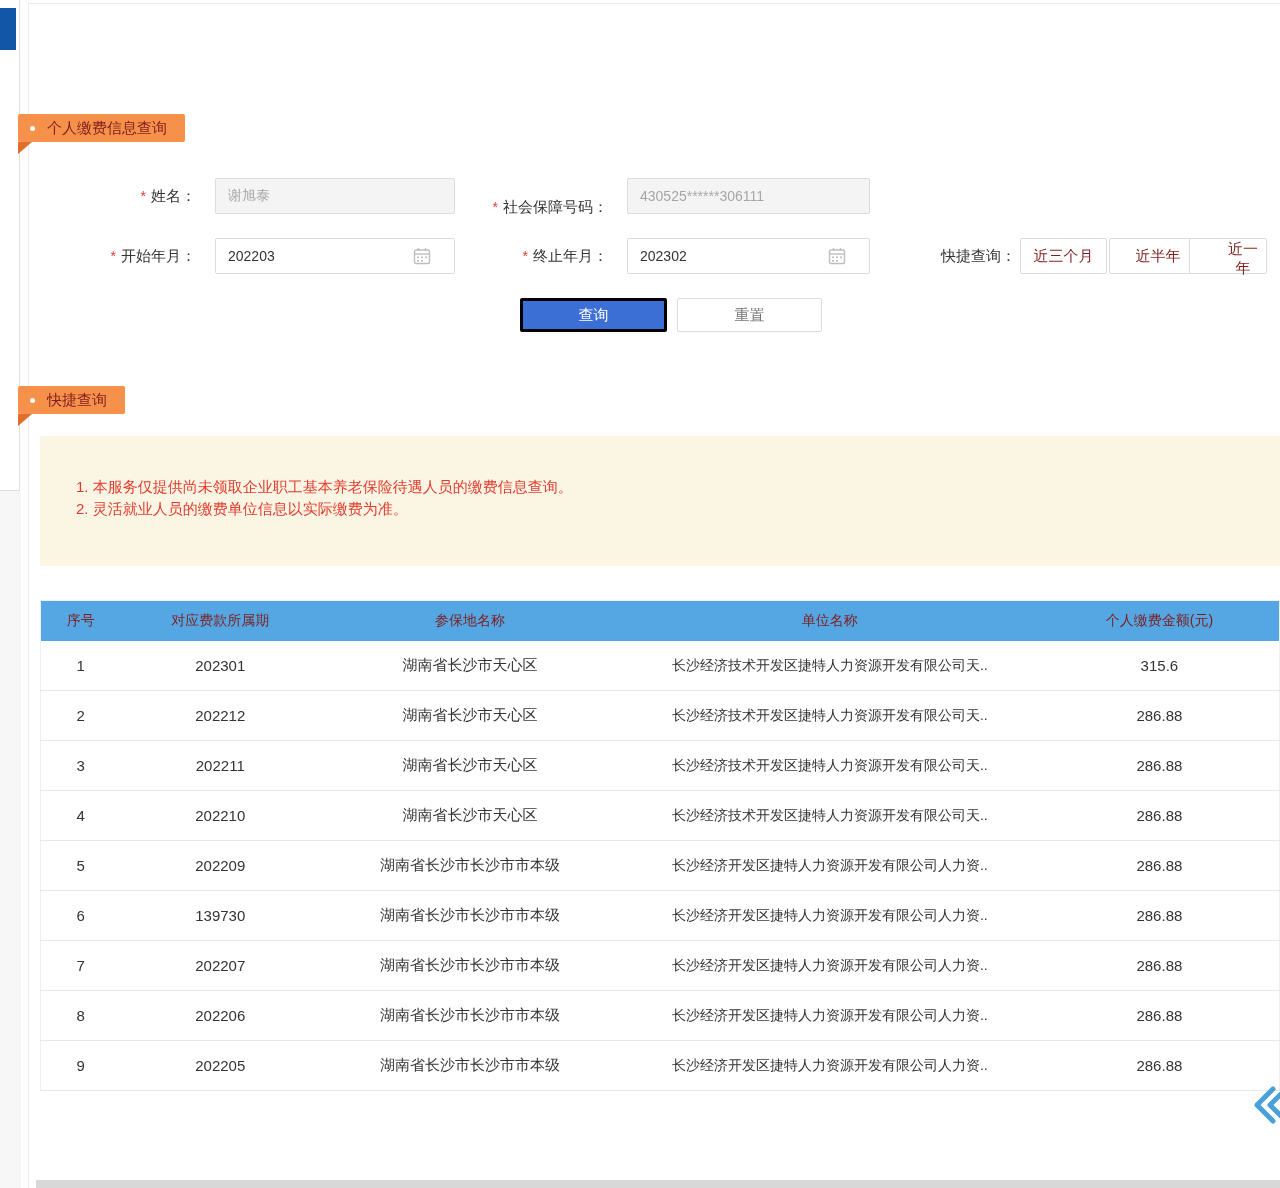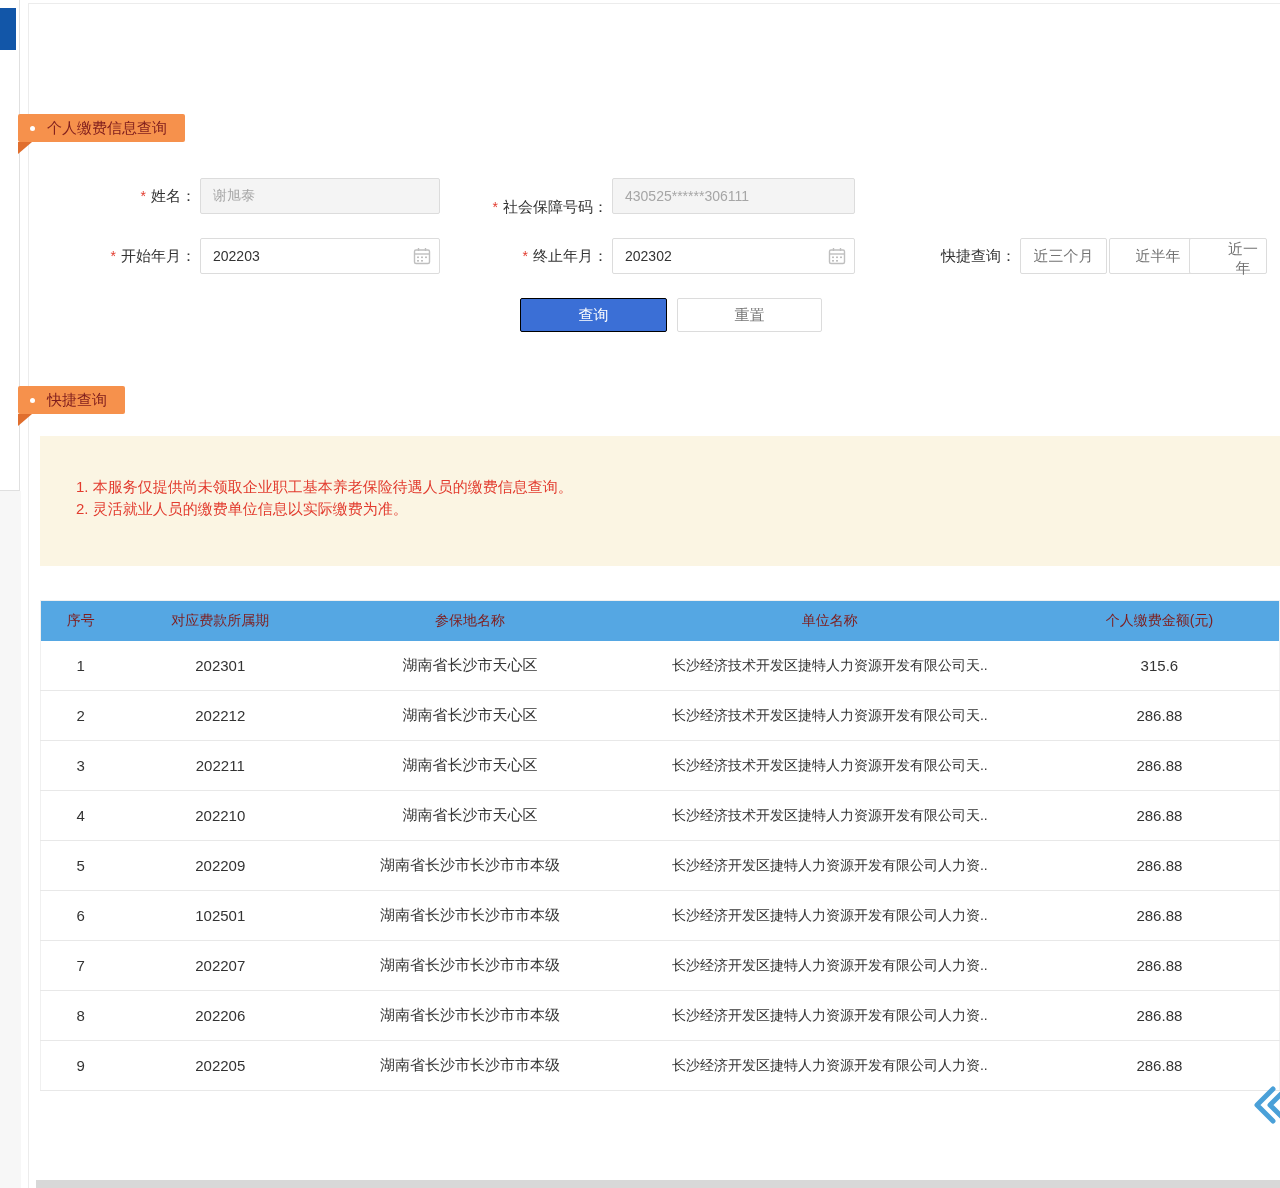--- a/index.html
+++ b/index.html
@@ -24,32 +24,32 @@
     vertical-align:middle;margin:-2px 12px 0 0;}
   .badge::after{content:"";position:absolute;left:0;top:28px;width:0;height:0;
     border-left:14px solid #E06E2D;border-bottom:12px solid transparent;}
   .badge1{top:114px;}
   .badge2{top:386px;}
 
   
   .form-label{position:absolute;height:36px;line-height:36px;font-size:15px;color:#333;text-align:right;}
   .req{color:#E23B2E;margin-right:5px;font-size:14px;}
   .text-input{position:absolute;height:36px;box-sizing:border-box;border:1px solid #DCDCDC;
-    border-radius:2px;font-size:14px;padding:0 12px;font-family:inherit;outline:none;}
+    border-radius:2px;font-size:14px;padding:0 12px;font-family:inherit;outline:none;margin-left:15px;}
   .input-disabled{background:#F4F4F4;color:#A6A6A6;}
   .input-date{background:#fff;color:#333;padding-right:36px;}
   .cal-icon{position:absolute;width:20px;height:20px;cursor:pointer;}
 
   .quick-label{position:absolute;height:36px;line-height:36px;font-size:15px;color:#333;text-align:right;}
   .quick-btn{position:absolute;top:238px;height:36px;box-sizing:border-box;background:#fff;
-    border:1px solid #DCDCDC;border-radius:2px;font-size:15px;color:#737373;font-family:inherit;cursor:pointer;}
+    border:1px solid #DCDCDC;border-radius:2px;font-size:15px;color:#7f1d1d;font-family:inherit;cursor:pointer;}
 
   .btn{position:absolute;top:298px;height:34px;box-sizing:border-box;font-size:15px;border-radius:2px;
     font-family:inherit;cursor:pointer;}
-  .btn-primary{left:520px;width:147px;background:#3B6FD6;border:1px solid #000000;color:#fff;}
+  .btn-primary{left:520px;width:147px;background:#3B6FD6;border:3px solid #000000;color:#fff;}
   .btn-plain{left:677px;width:145px;background:#fff;border:1px solid #DCDCDC;color:#777;}
 
   
   .notice{position:absolute;left:40px;top:436px;width:1240px;height:130px;background:#FBF5E3;
     box-sizing:border-box;padding:40px 20px 0 36px;}
   .notice-line{font-size:15px;color:#E23B2E;line-height:22px;}
 
   
   .pay-table{position:absolute;left:40px;top:600px;width:1240px;border-collapse:collapse;
     border:1px solid #F0F0F0;}
@@ -184,21 +184,21 @@
       </tr>
       <tr>
         <td>5</td>
         <td>202209</td>
         <td>湖南省长沙市长沙市市本级</td>
         <td class="company">长沙经济开发区捷特人力资源开发有限公司人力资..</td>
         <td>286.88</td>
       </tr>
       <tr>
         <td>6</td>
-        <td>102501</td>
+        <td>139730</td>
         <td>湖南省长沙市长沙市市本级</td>
         <td class="company">长沙经济开发区捷特人力资源开发有限公司人力资..</td>
         <td>286.88</td>
       </tr>
       <tr>
         <td>7</td>
         <td>202207</td>
         <td>湖南省长沙市长沙市市本级</td>
         <td class="company">长沙经济开发区捷特人力资源开发有限公司人力资..</td>
         <td>286.88</td>

